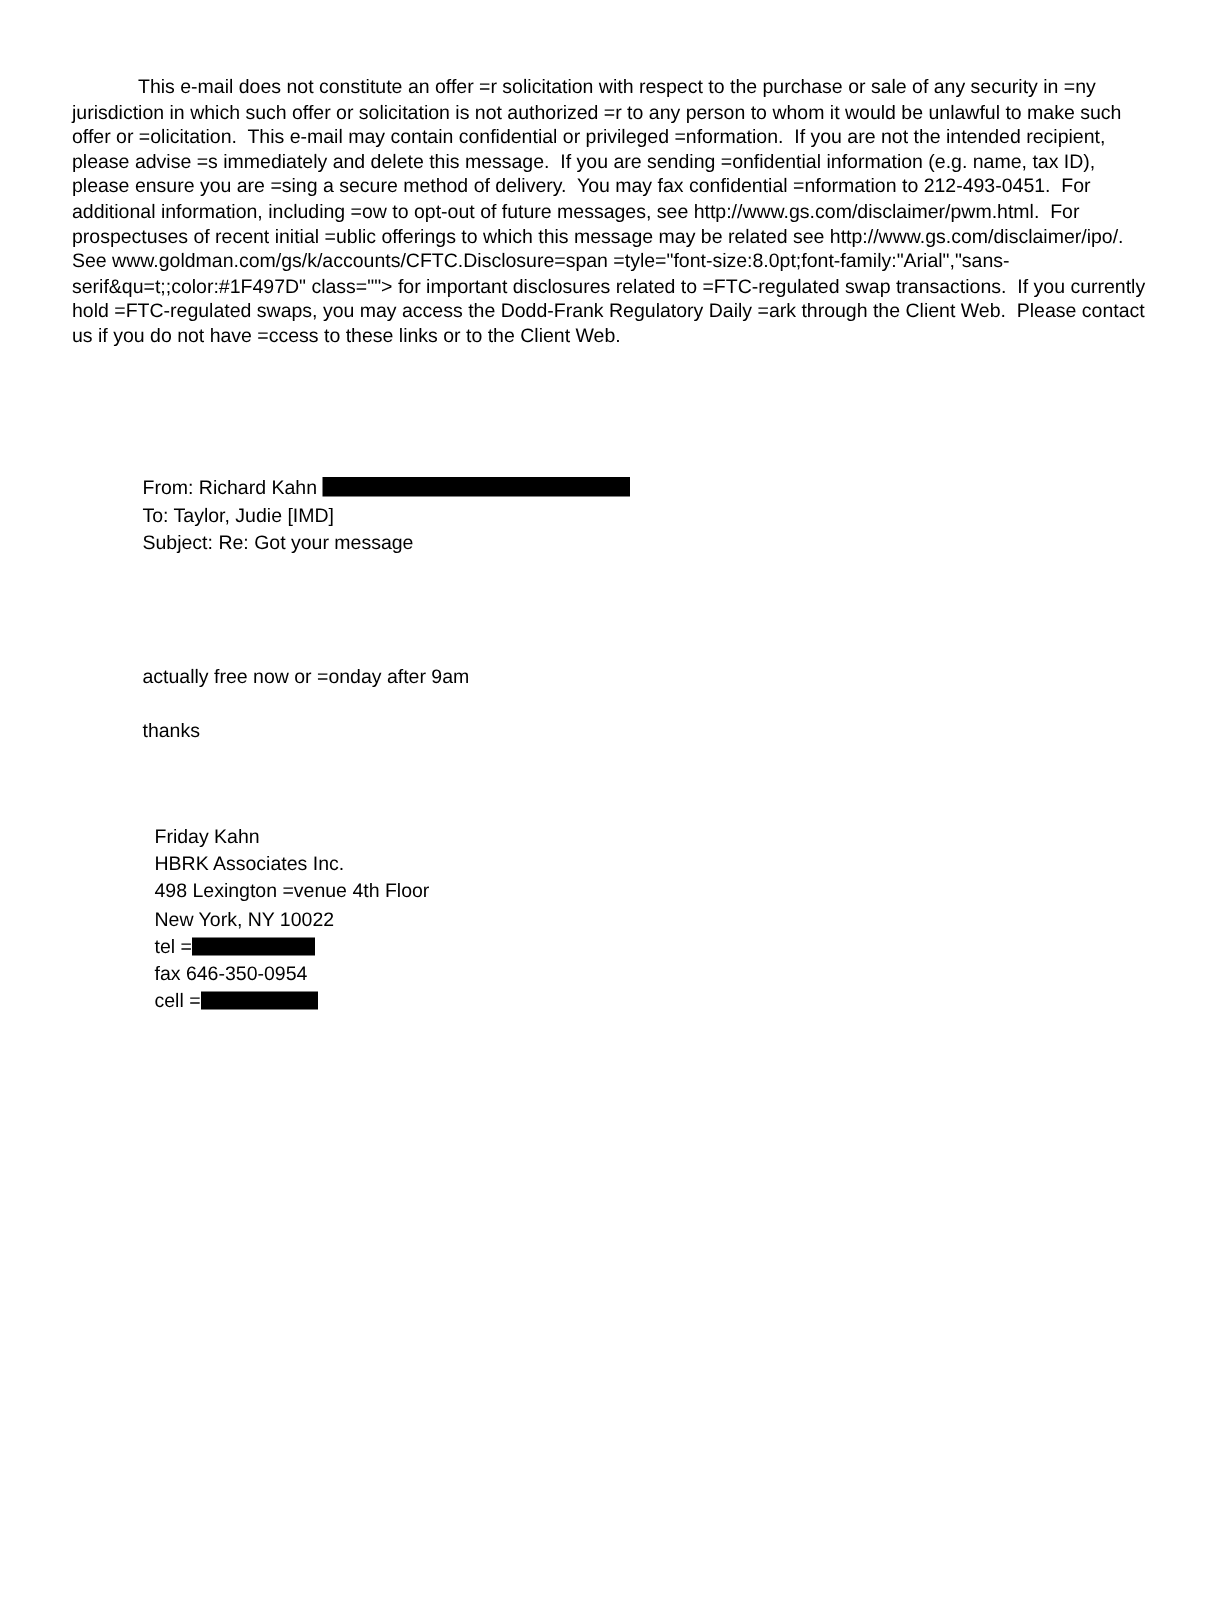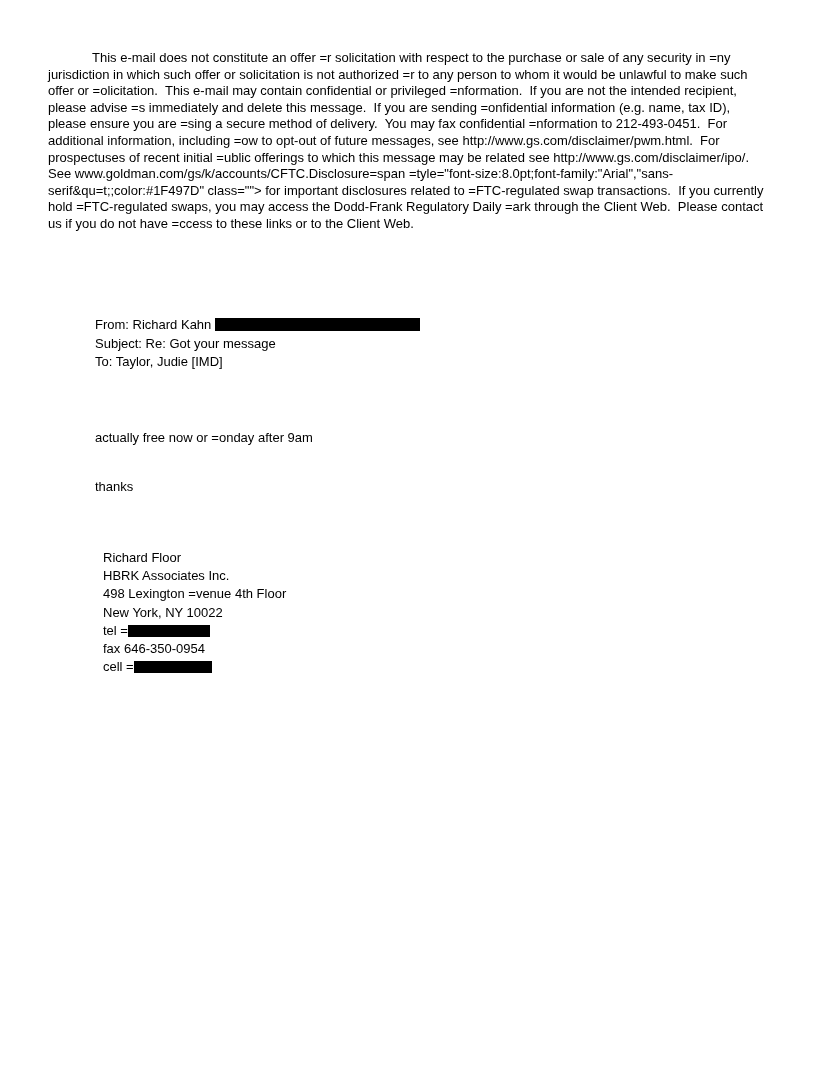--- a/index.html
+++ b/index.html
@@ -26,21 +26,21 @@
     line-height: 16.6px;
     text-indent: 44px;
     white-space: pre-wrap;
   }
   .email-header {
     position: absolute;
     top: 316px;
     left: 95px;
     line-height: 18.5px;
   }
-  .body-line-1 { position: absolute; top: 430px; left: 95px; text-align: right; }
+  .body-line-1 { position: absolute; top: 443px; left: 95px; text-align: right; }
   .body-line-2 { position: absolute; top: 479px; left: 95px; text-align: right; }
   .signature {
     position: absolute;
     top: 549px;
     left: 103px;
     line-height: 18.2px;
   }
   .quoted-intro { position: absolute; top: 836px; left: 145px; }
   .greeting     { position: absolute; top: 899px; left: 145px; }
   .page-number {
@@ -71,30 +71,30 @@
 <body>
 
 <div class="page">
 
   <p class="disclaimer">This e-mail does not constitute an offer =r solicitation with respect to the purchase or sale of any security in =ny jurisdiction in which such offer or solicitation is not authorized =r to any person to whom it would be unlawful to make such offer or =olicitation.  This e-mail may contain confidential or privileged =nformation.  If you are not the intended recipient, please advise =s immediately and delete this message.  If you are sending =onfidential information (e.g. name, tax ID), please ensure you are =sing a secure method of delivery.  You may fax confidential =nformation to 212-493-0451.  For additional information, including =ow to opt-out of future messages, see http://www.gs.com/disclaimer/pwm.html.  For prospectuses of recent initial =ublic offerings to which this message may be related see http://www.gs.com/disclaimer/ipo/.  See www.goldman.com/gs/k/accounts/CFTC.Disclosure=span =tyle="font-size:8.0pt;font-family:"Arial","sans-serif&amp;qu=t;;color:#1F497D" class=""&gt; for important disclosures related to =FTC-regulated swap transactions.  If you currently hold =FTC-regulated swaps, you may access the Dodd-Frank Regulatory Daily =ark through the Client Web.  Please contact us if you do not have =ccess to these links or to the Client Web.</p>
 
   <div class="email-header">
     <div>
       <span>From: Richard Kahn</span><span class="redact redact-from"></span>
     </div>
+    <div>To: Taylor, Judie [IMD]</div>
     <div>Subject: Re: Got your message</div>
-    <div>To: Taylor, Judie [IMD]</div>
   </div>
 
   <div class="body-line-1">actually free now or =onday after 9am</div>
 
   <div class="body-line-2">thanks</div>
 
   <div class="signature">
-    <div>Richard Floor</div>
+    <div>Friday Kahn</div>
     <div>HBRK Associates Inc.</div>
     <div>498 Lexington =venue 4th Floor</div>
     <div>New York, NY 10022</div>
     <div>
       <span>tel =</span><span class="redact redact-tel"></span>
     </div>
     <div>fax 646-350-0954</div>
     <div>
       <span>cell =</span><span class="redact redact-cell"></span>
     </div>

